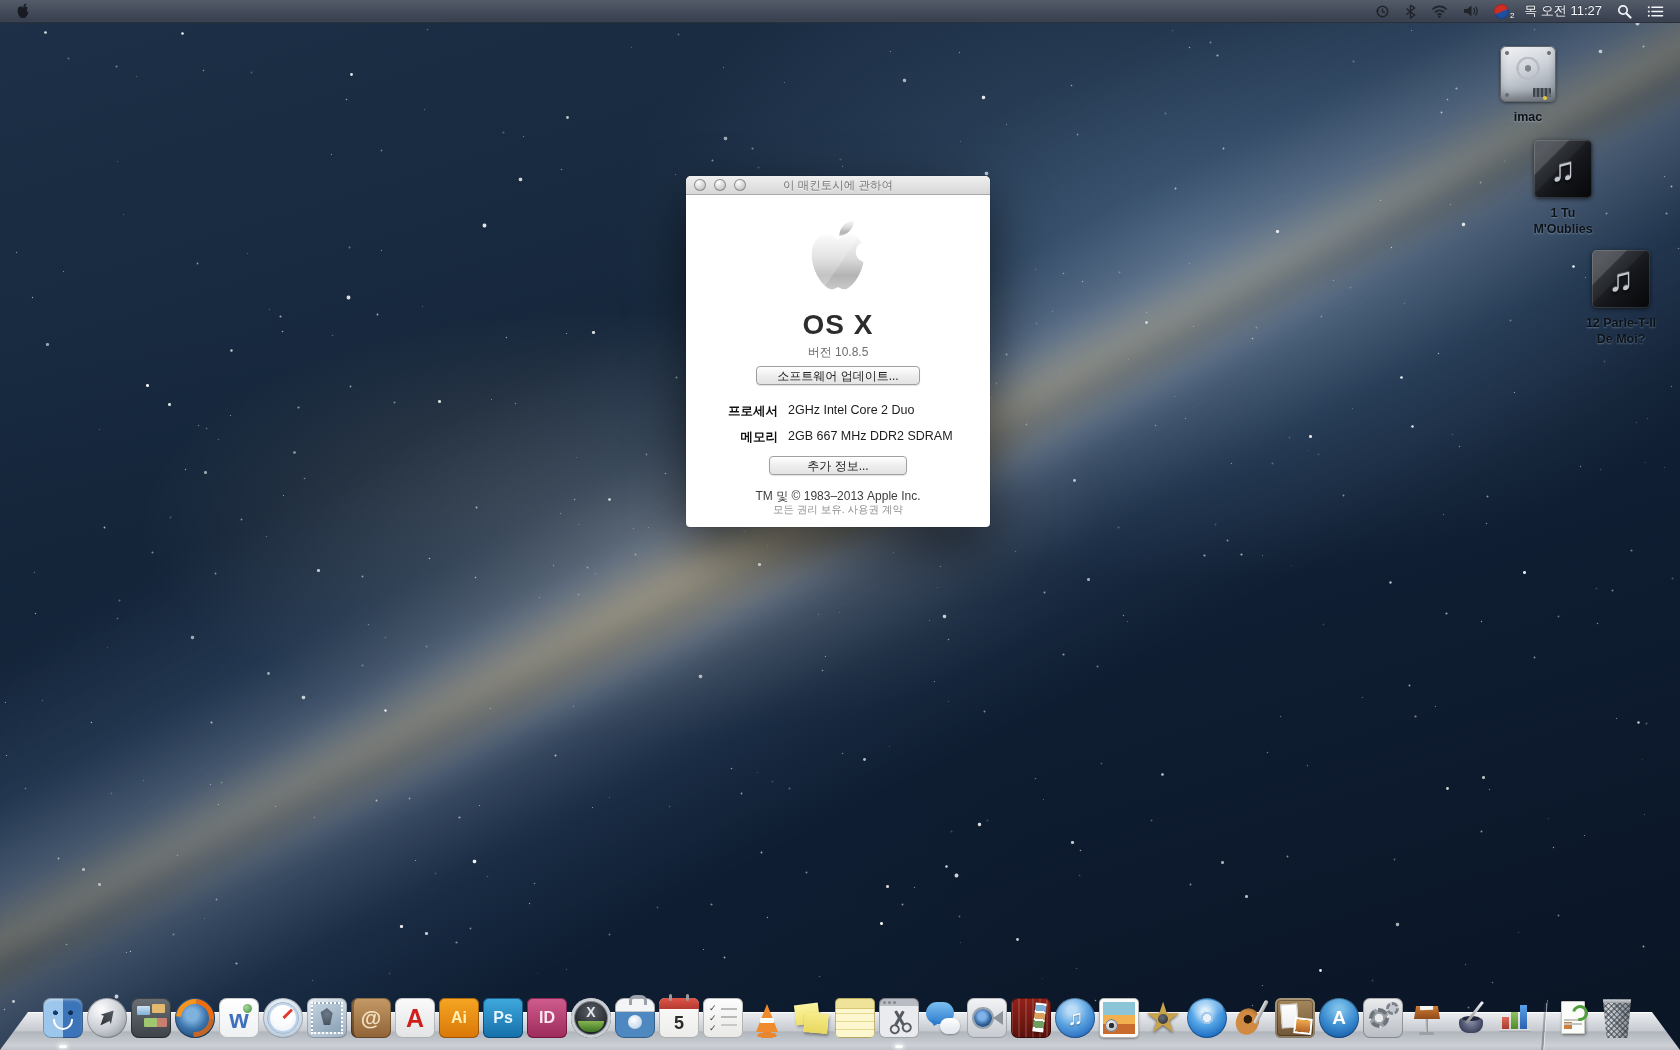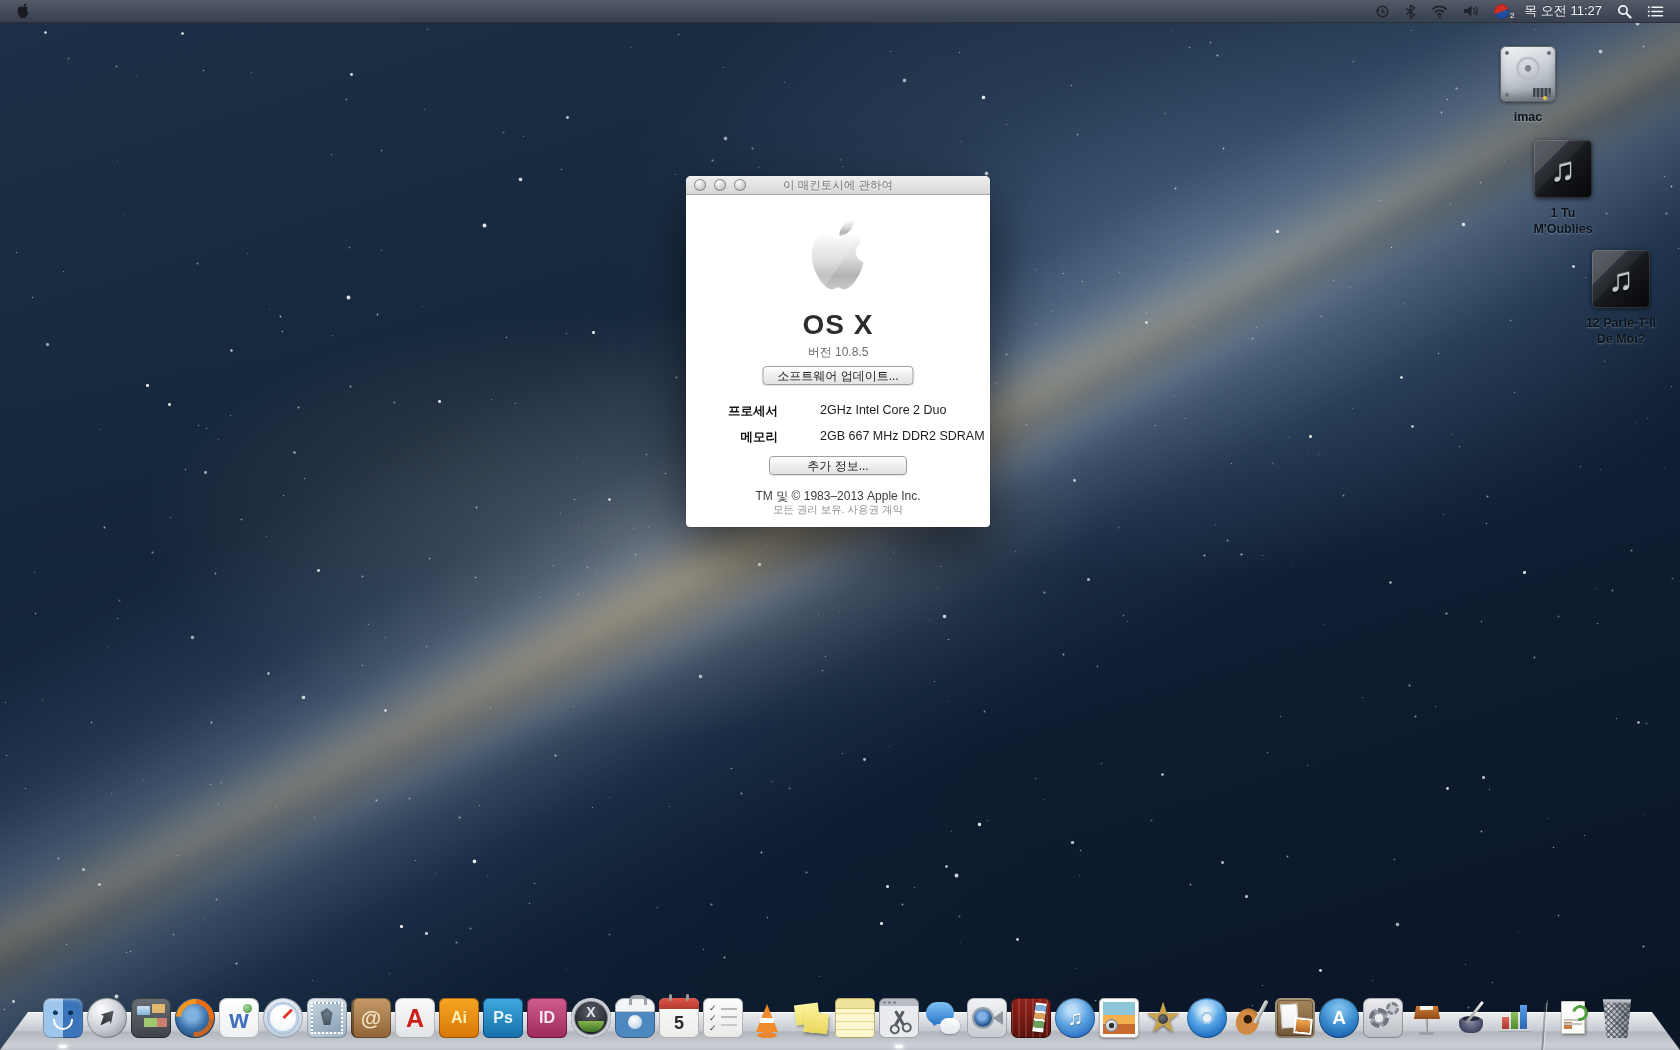--- a/index.html
+++ b/index.html
@@ -75,25 +75,25 @@
   .win-body{position:absolute;left:0;right:0;top:19px;bottom:0;}
   .abs{position:absolute;}
   #big-apple{left:50%;top:24px;transform:translateX(-50%);}
   .os-name{top:114px;left:0;width:100%;text-align:center;font-size:28px;font-weight:bold;color:#2d2d2d;letter-spacing:1px;}
   .os-version{top:149px;left:0;width:100%;text-align:center;font-size:12px;color:#6e6e6e;}
   .aqua-btn{left:50%;transform:translateX(-50%);height:19px;border-radius:4px;
     background:linear-gradient(#ffffff,#ededed 55%,#e3e3e3);border:1px solid #9f9f9f;
     box-shadow:inset 0 1px 0 #fff,0 1px 1px rgba(0,0,0,.12);
     font-size:12px;color:#1d1d1d;text-align:center;line-height:18px;box-sizing:border-box;cursor:default;
     font-family:"Liberation Sans","DejaVu Sans",sans-serif;padding:0;}
-  #btn-swupdate{top:171px;width:151px;}
+  #btn-swupdate{top:171px;width:164px;}
   #btn-moreinfo{top:261px;width:138px;text-align:center;}
   .spec-row{left:0;width:100%;display:grid;grid-template-columns:92px 1fr;column-gap:10px;font-size:12.5px;}
   .spec-row .sl{font-weight:bold;text-align:right;color:#111;}
-  .spec-row .sv{text-align:left;color:#1c1c1c;margin-left:32px;}
+  .spec-row .sv{text-align:left;color:#1c1c1c;}
   #row-proc{top:208px;} #row-mem{top:234px;}
   .tm-line{top:293px;left:0;width:100%;text-align:center;font-size:12px;color:#3d3d3d;}
   .rights-line{top:308px;left:0;width:100%;text-align:center;font-size:10.5px;color:#8f8f8f;}
 
   
   #dock{position:absolute;left:0;right:0;bottom:0;height:60px;z-index:40;}
   #dock-shelf{position:absolute;left:0;right:0;bottom:0;height:38px;
     clip-path:polygon(28px 0, calc(100% - 28px) 0, 100% 100%, 0 100%);
     background:linear-gradient(#eceef1,#c6cad0 50%,#b0b5bc 52%,#ccd0d6 88%,#bfc3c9);}
   #dock-shelf::before{content:"";position:absolute;left:28px;right:28px;top:0;height:1px;background:rgba(255,255,255,.9);}

